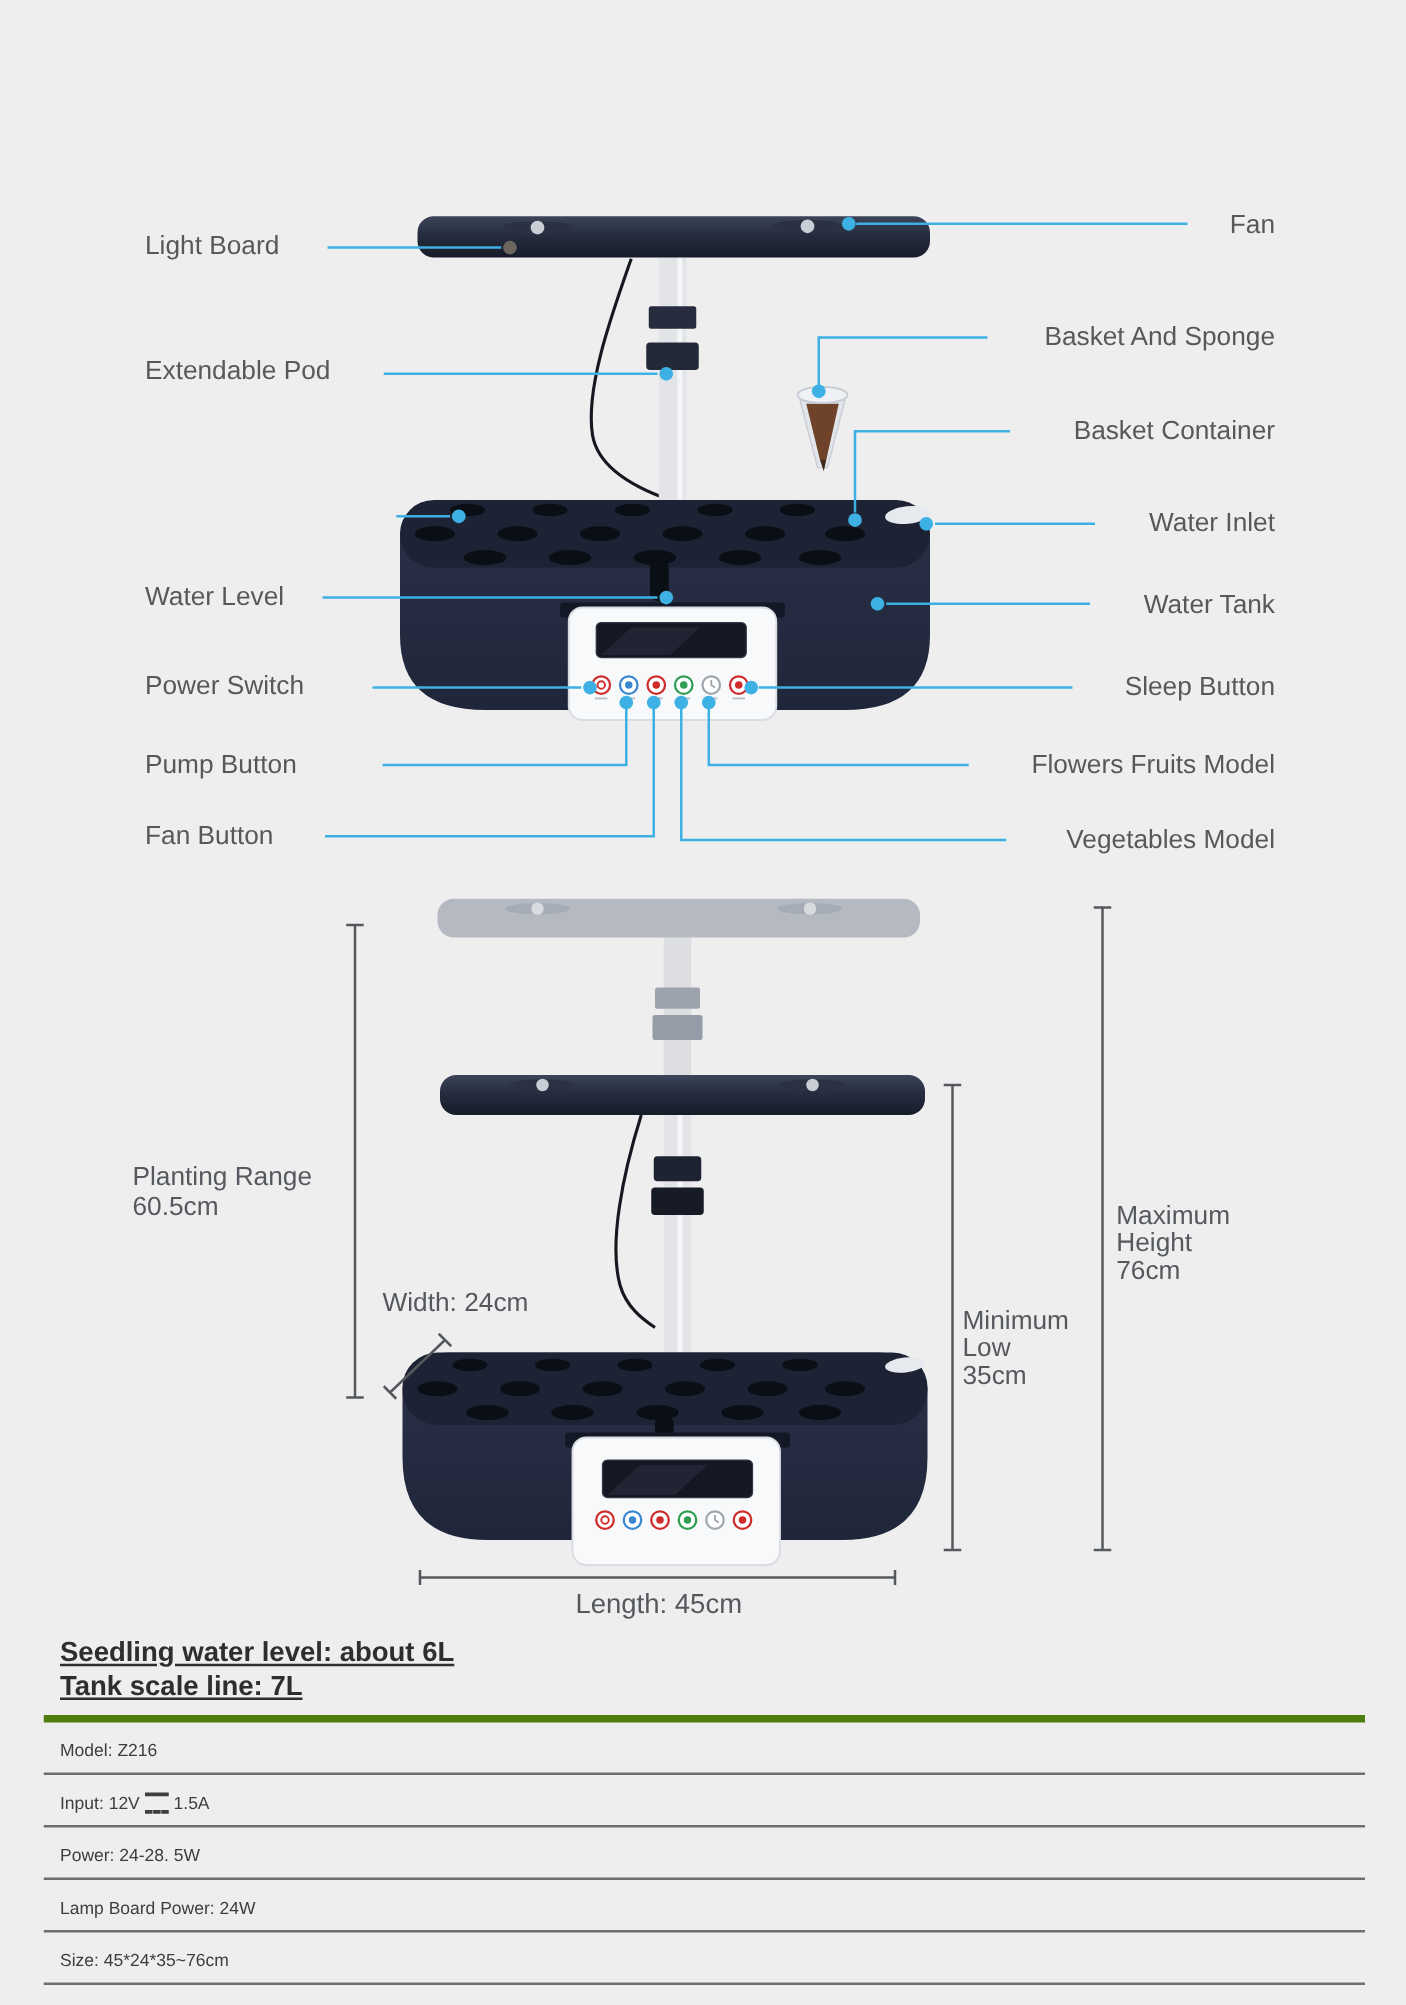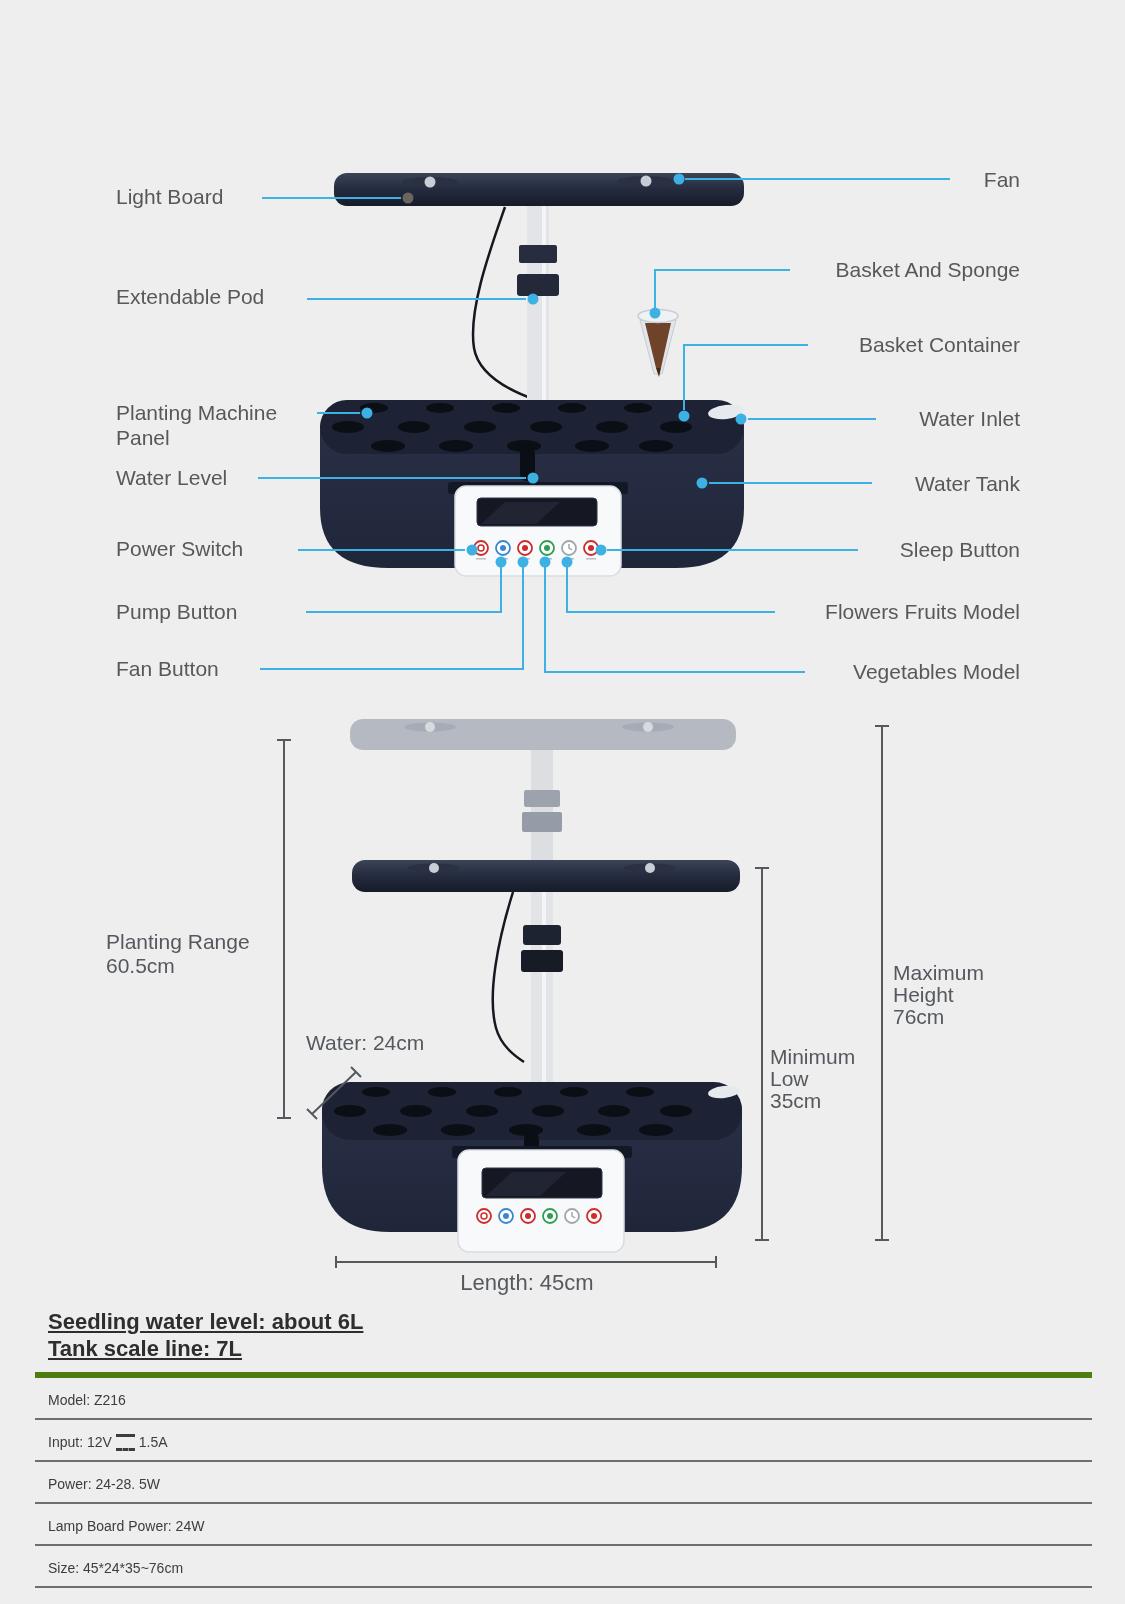--- a/index.html
+++ b/index.html
@@ -230,35 +230,33 @@
         <path d="M312,1114 L356,1072 M307,1109 L317,1119 M351,1067 L361,1077"></path>
       </g>
     </g>
   </svg>
 
   <div class="lbl" style="left:116px;top:184px">Light Board</div>
   <div class="lbl r" style="right:105px;top:167px">Fan</div>
   <div class="lbl" style="left:116px;top:284px">Extendable Pod</div>
   <div class="lbl r" style="right:105px;top:257px">Basket And Sponge</div>
   <div class="lbl r" style="right:105px;top:332px">Basket Container</div>
-  <div class="lbl" style="left:116px;top:400px">Planting Machine
-Panel</div>
   <div class="lbl r" style="right:105px;top:406px">Water Inlet</div>
   <div class="lbl" style="left:116px;top:465px">Water Level</div>
   <div class="lbl r" style="right:105px;top:471px">Water Tank</div>
   <div class="lbl" style="left:116px;top:536px">Power Switch</div>
   <div class="lbl r" style="right:105px;top:537px">Sleep Button</div>
   <div class="lbl" style="left:116px;top:599px">Pump Button</div>
   <div class="lbl r" style="right:105px;top:599px">Flowers Fruits Model</div>
   <div class="lbl" style="left:116px;top:656px">Fan Button</div>
   <div class="lbl r" style="right:105px;top:659px">Vegetables Model</div>
 
   <div class="lbl dim" style="left:106px;top:930px;line-height:24px">Planting Range
 60.5cm</div>
-  <div class="lbl dim" style="left:306px;top:1030px">Water: 24cm</div>
+  <div class="lbl dim" style="left:306px;top:1030px">Width: 24cm</div>
   <div class="lbl dim" style="left:893px;top:962px;line-height:22px">Maximum
 Height
 76cm</div>
   <div class="lbl dim" style="left:770px;top:1046px;line-height:22px">Minimum
 Low
 35cm</div>
   <div class="lbl dim" style="left:397px;top:1270px;width:260px;text-align:center;font-size:22px">Length: 45cm</div>
 
   <div class="specs">
     <div class="spec-header">

